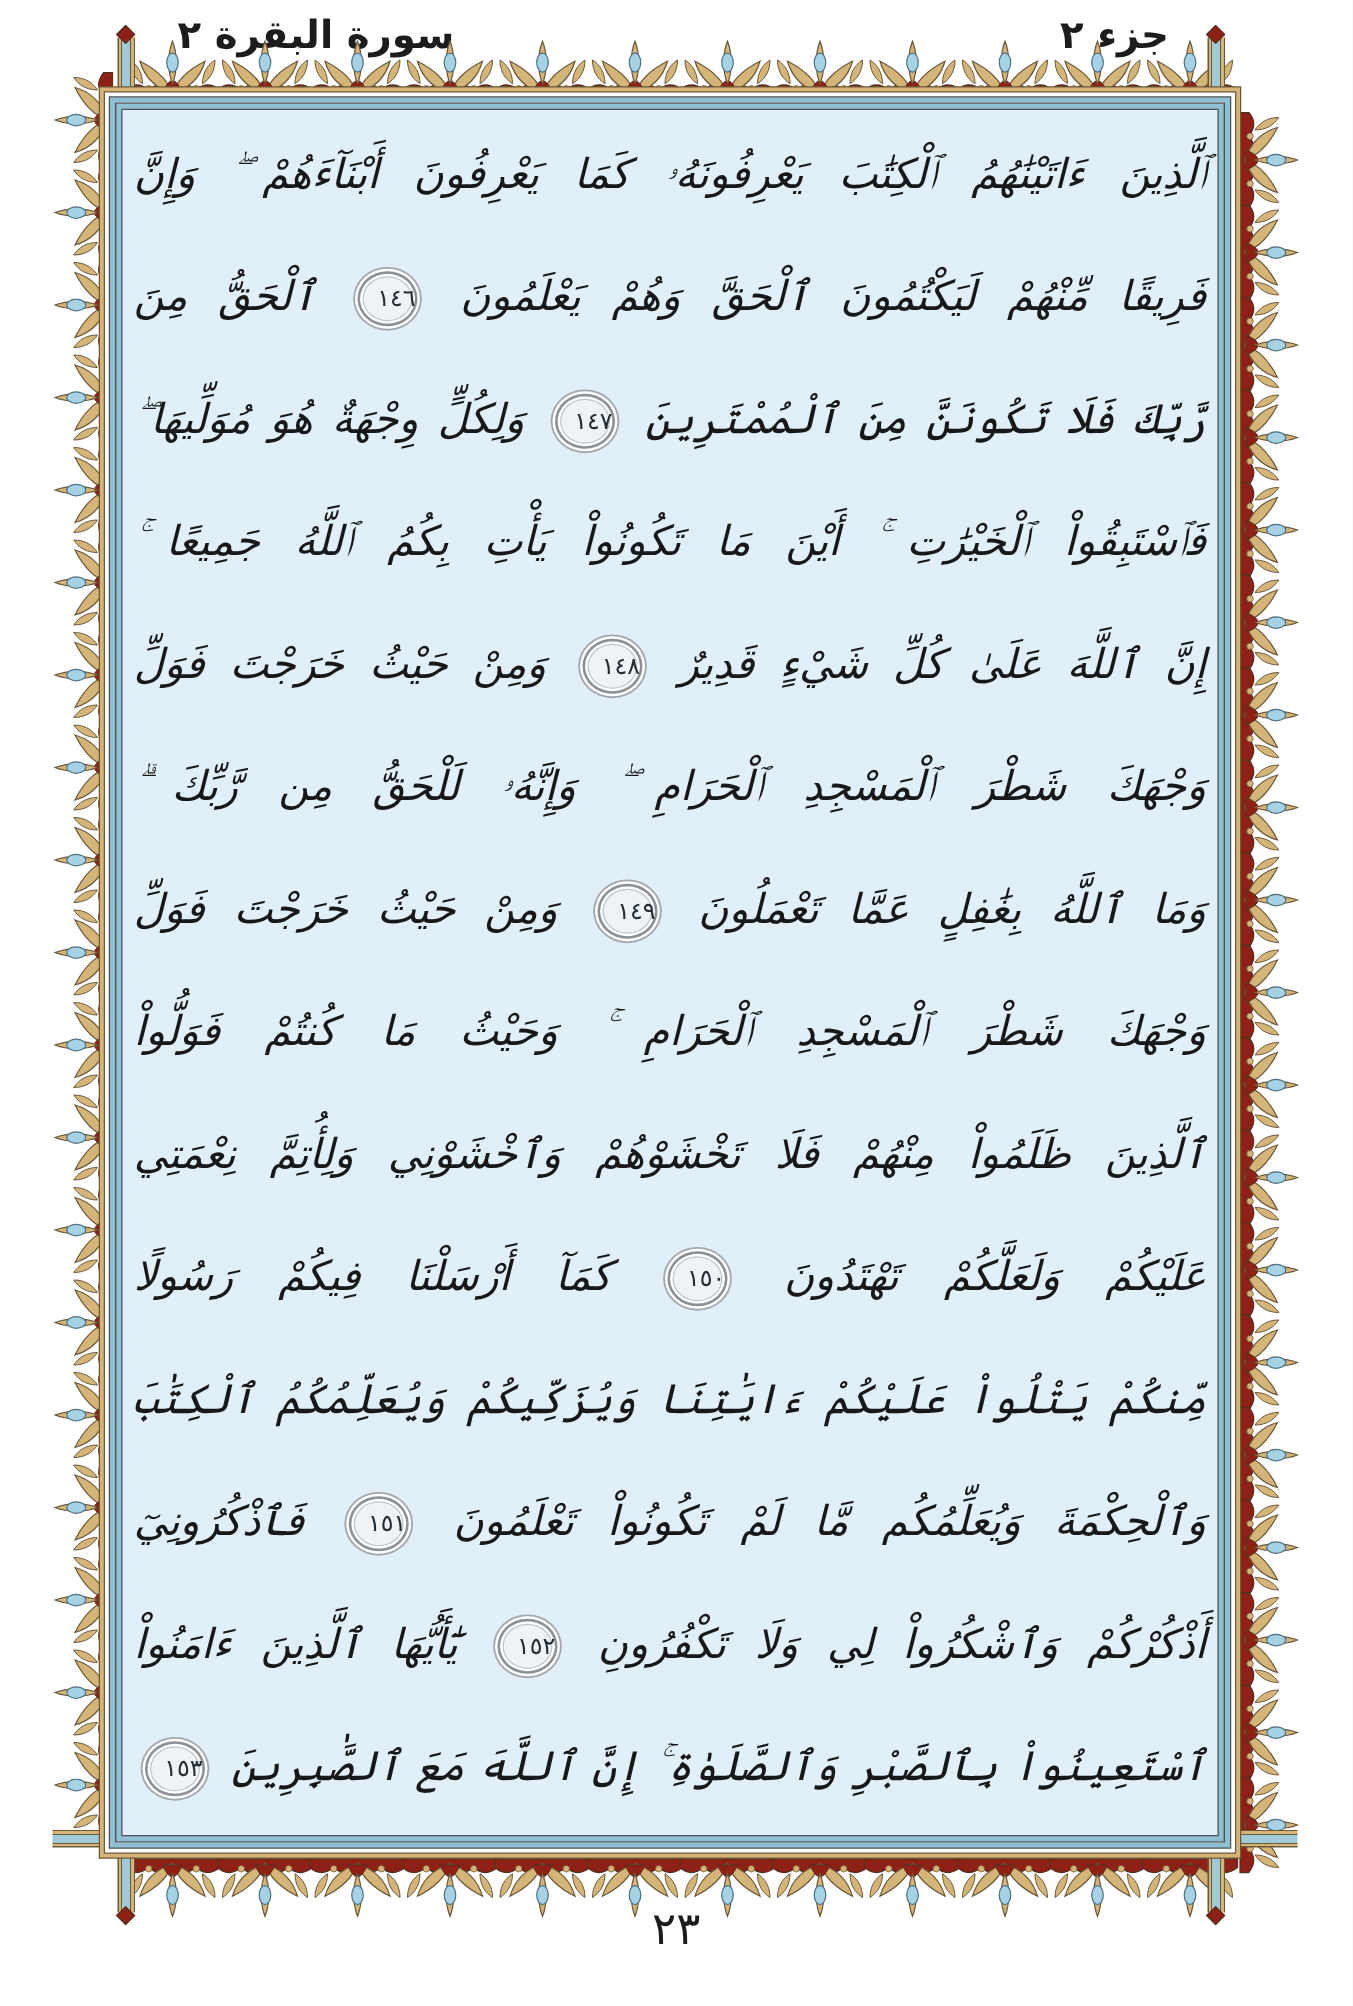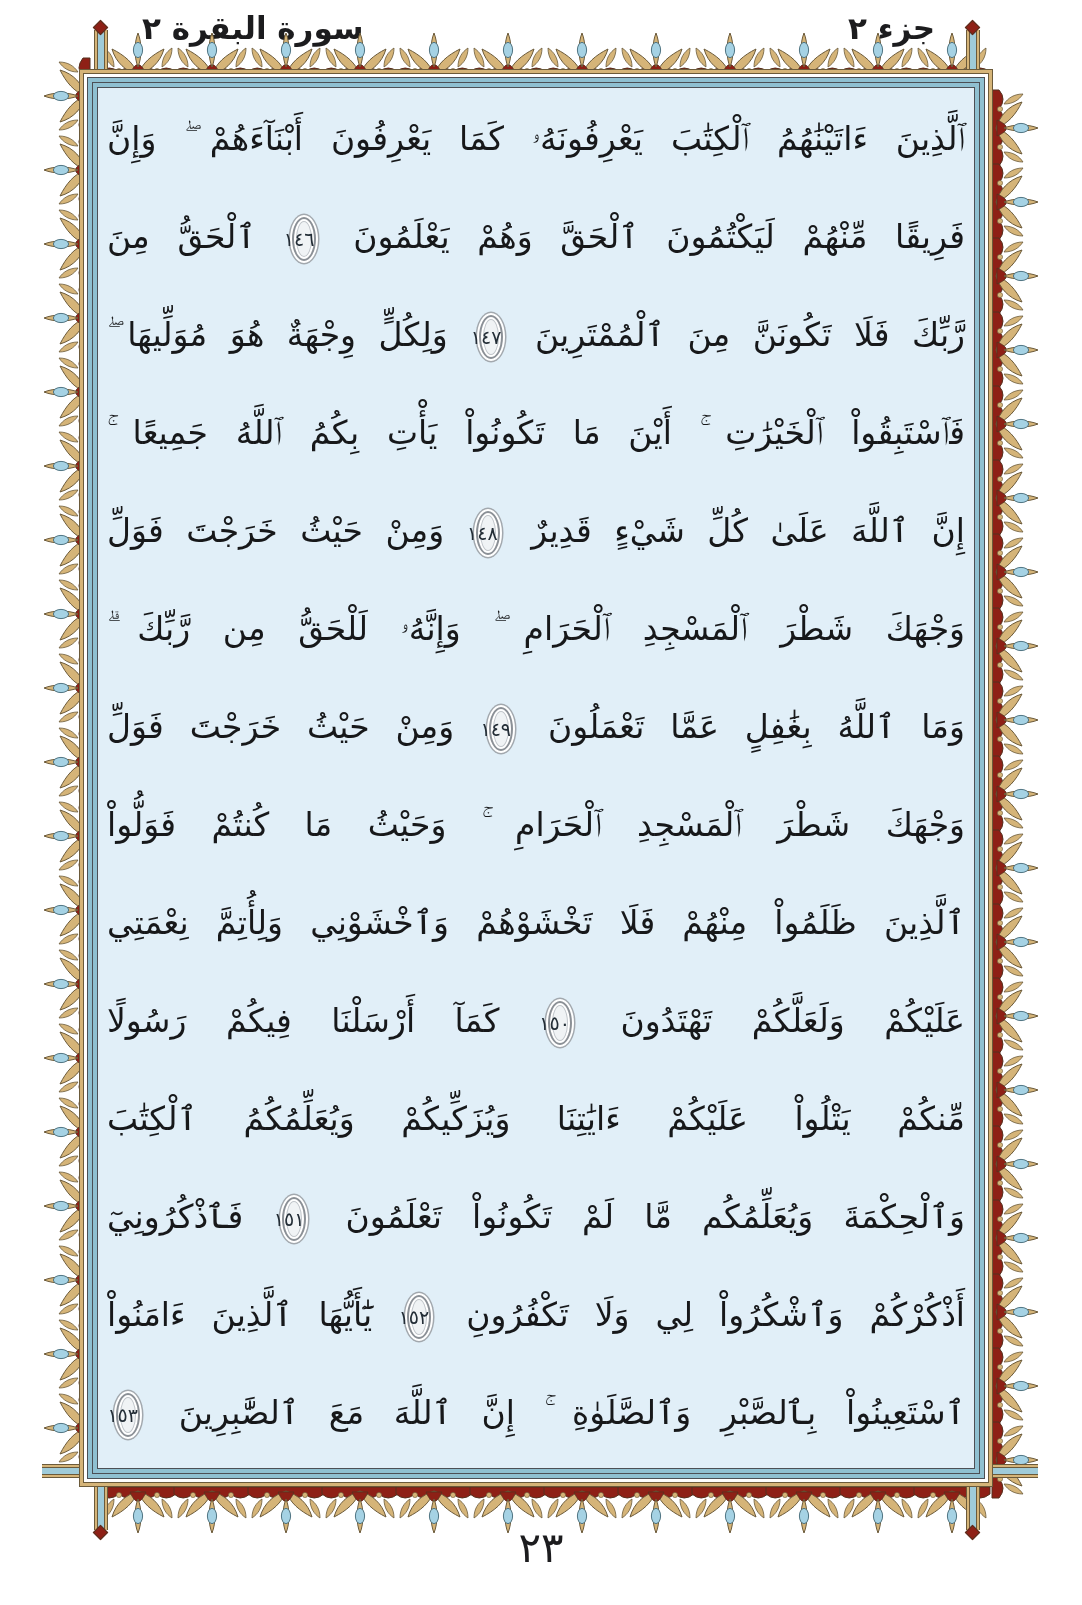--- a/index.html
+++ b/index.html
@@ -67,34 +67,34 @@
   #gem-bl { left:95px;  top:1527px; }
   #gem-br { left:967px; top:1527px; }
 
   
   .lines { height:100%; display:flex; flex-direction:column; }
   .qline {
     flex:1; direction:rtl; text-align:justify; text-align-last:justify;
     font-size:33px; color:#17181a; line-height:91px;
     white-space:normal; overflow:visible;
   }
-  .qline span.qtxt { letter-spacing:0.5px; }
+  .qline span.qtxt { letter-spacing:0.5px;font-style:italic; }
   .ayah-marker {
-    display:inline-block; width:24px; height:44px; border-radius:50%;
+    display:inline-block; width:48px; height:44px; border-radius:50%;
     background:#f0f3f5; border:2px solid #8b9096; color:#232d36;
     box-shadow:0 0 0 2px #ffffff, 0 0 0 3.5px #a2a8ae,
                inset 0 0 0 2px #ffffff, inset 0 0 0 3px #c0c5ca;
     font-size:19px; line-height:40px; text-align:center;
     vertical-align:middle; margin:0 9px;
   }
 
   
   .page-number {
     position:absolute; left:0; top:1523px; width:100%;
-    text-align:center; font-size:42px; color:#1c1c1e;
+    text-align:center; font-size:36px; color:#1c1c1e;
   }
 </style>
 </head>
 <body>
 
 <svg width="0" height="0" style="position:absolute" aria-hidden="true">
   <defs>
     <g id="bmotif">
       <path d="M0,50 L0,43 Q9,35 19,43 Q28,35 38,43 Q47,35 57,43 Q66,35 76,43 L76,50 Z" fill="#8e2016" stroke="#55301e" stroke-width="1"></path>
       <circle cx="19" cy="42" r="2.6" fill="#d5b478" stroke="#6b5a3a" stroke-width="0.6"></circle>

